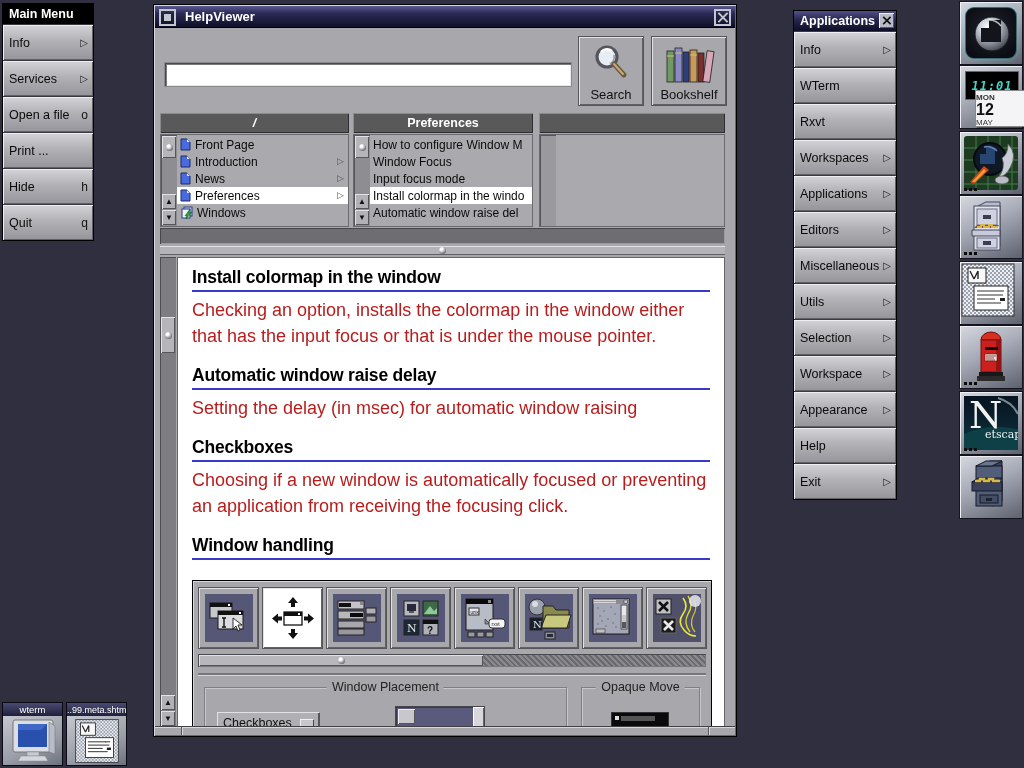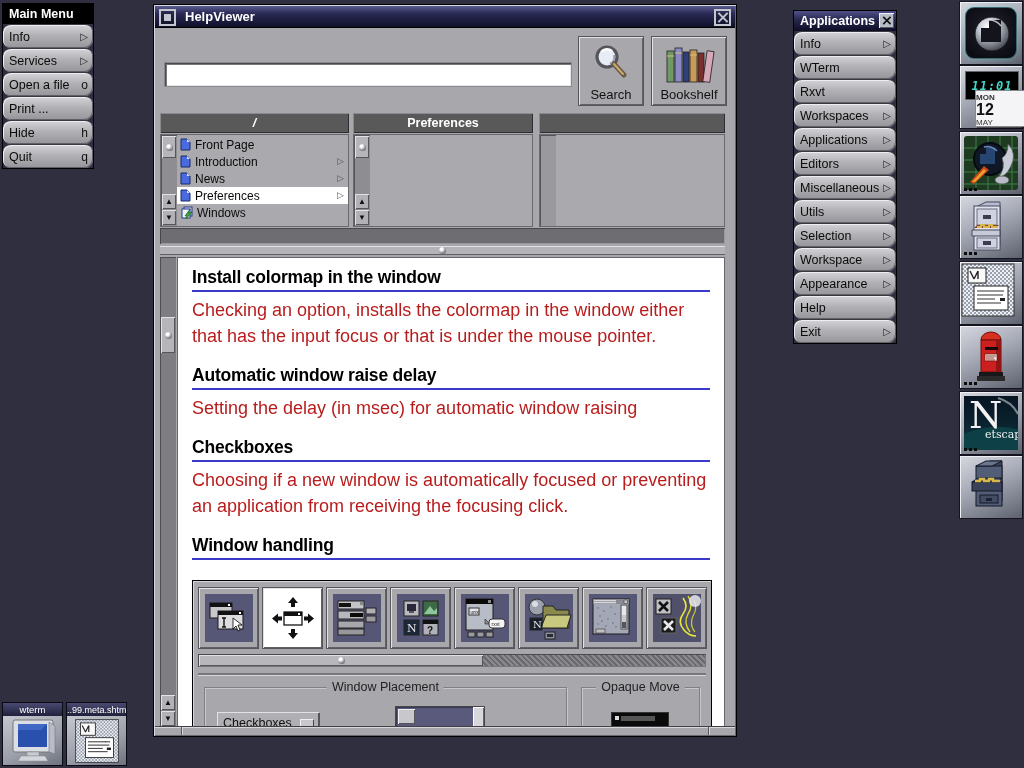--- a/index.html
+++ b/index.html
@@ -7,23 +7,23 @@
   body { background:#2f2f40; font-family:"Liberation Sans", sans-serif; position:relative; }
   .dn   { box-shadow: inset 1px 1px 0 #55555a, inset -1px -1px 0 #e2e2e6; }
   .dimple { width:7px; height:7px; border-radius:50%;
             background: radial-gradient(circle at 35% 30%, #ffffff 0 20%, #9a9a9e 55%, #3a3a3e 100%); }
   .hatch { background: repeating-linear-gradient(45deg,#8a8a8e 0 2px,#6a6a6e 2px 4px); }
 
   
   .menu { position:absolute; border:1px solid #000; }
   .menu-title { height:20px; color:#fff; font-weight:bold; font-size:12.5px;
                 display:flex; align-items:center; padding:0 12px 0 6px; }
-  .menu-item { height:24px; background:linear-gradient(180deg,#d4d4d8 0%,#b2b2b6 45%,#94949a 100%);
+  .menu-item { height:36px; background:linear-gradient(180deg,#d4d4d8 0%,#b2b2b6 45%,#94949a 100%);
                display:flex; align-items:center; padding:0 5px 0 6px; font-size:12.5px; color:#0a0a0a;
-               box-shadow: inset 1px 1px 0 #eeeef2, inset -1px -1px 0 #606066; border-top:1px solid #3a3a40;border-radius:8px; }
+               box-shadow: inset 1px 1px 0 #eeeef2, inset -1px -1px 0 #606066; border-top:1px solid #3a3a40; }
   .menu-item .grow { flex:1; }
   .subarrow { font-size:10px; color:#222; line-height:1; }
   .subarrow::after { content:"▷"; }
   .shortcut { font-size:12px; color:#111; }
 
   
   .tb-btn { position:absolute; top:3px; width:17px; height:17px; border:2px solid #c2c6ce;
             display:flex; align-items:center; justify-content:center; background:rgba(20,20,40,.25); }
   .tb-btn .sq { width:7px; height:7px; background:#c2c6ce; }
   .xmark { position:relative; width:11px; height:11px; }
@@ -303,20 +303,37 @@
     <div class="blist">
       <div class="bstrip">
         <div class="bknob">
             <span class="dimple"></span>
           </div>
         <div class="barrs">
             <div class="sarr u"></div>
             <div class="sarr d"></div>
           </div>
       </div>
+      <div class="brows">
+        <div class="brow">
+            <span class="grow">How to configure Window M</span>
+          </div>
+        <div class="brow">
+            <span class="grow">Window Focus</span>
+          </div>
+        <div class="brow">
+            <span class="grow">Input focus mode</span>
+          </div>
+        <div class="brow sel">
+            <span class="grow">Install colormap in the windo</span>
+          </div>
+        <div class="brow">
+            <span class="grow">Automatic window raise del</span>
+          </div>
+      </div>
     </div>
   </div>
 
   <div class="bcol" style="left:385px; width:186px;">
     <div class="bhead"></div>
     <div class="blist">
       <div class="bstrip" style="background:#9a9a9e;"></div>
       <div class="brows"></div>
     </div>
   </div>

